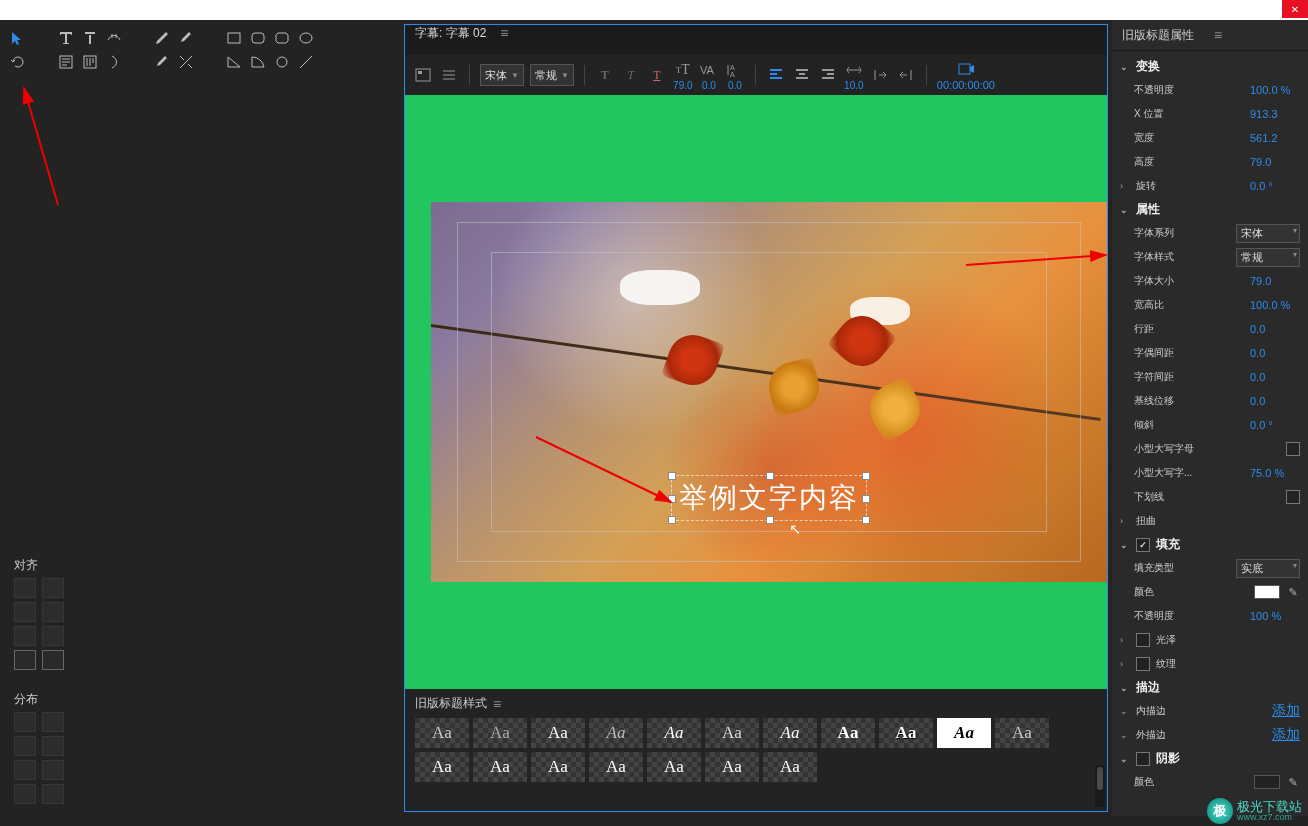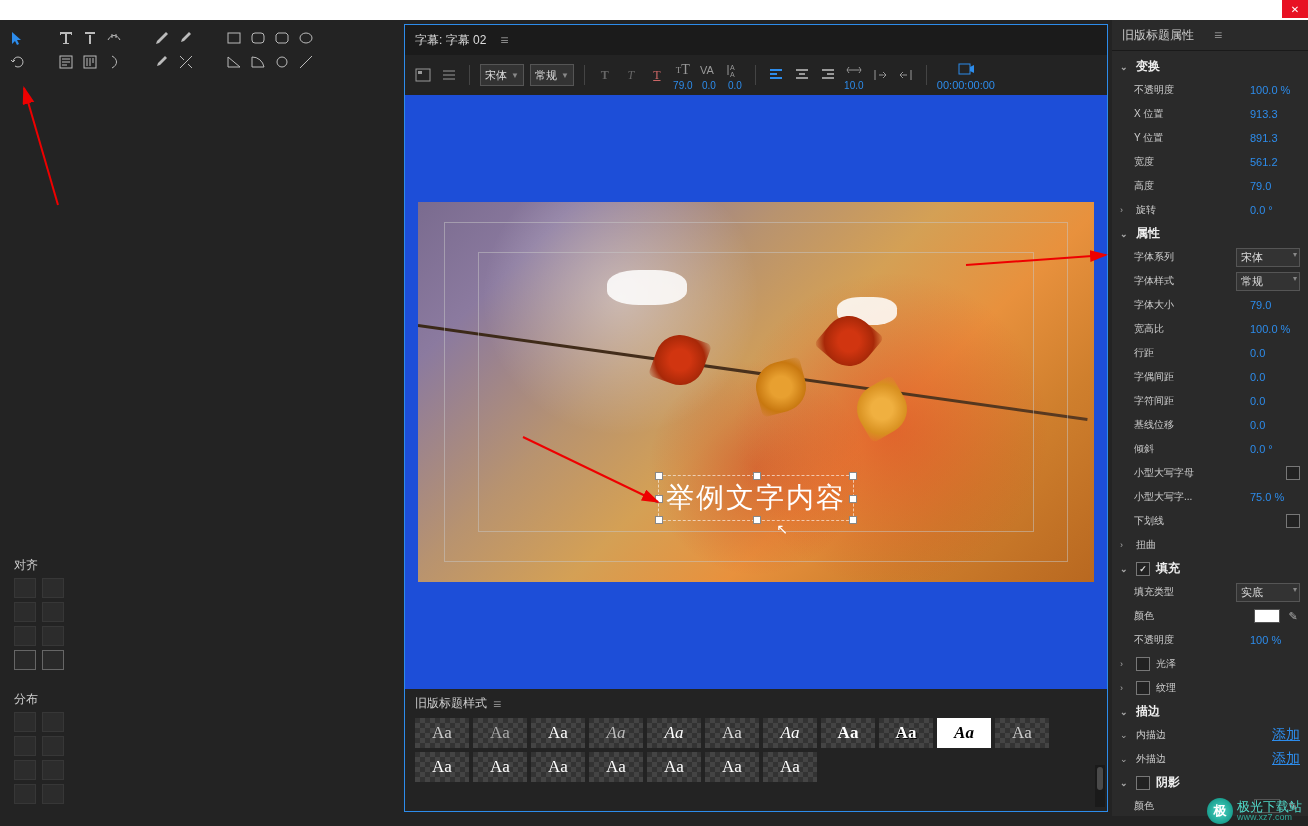--- a/index.html
+++ b/index.html
@@ -11,31 +11,31 @@
 .tool-row{display:flex;gap:4px;margin-bottom:4px}
 .tool{width:20px;height:20px;display:flex;align-items:center;justify-content:center;color:#bbb}
 .tool.active{color:#2d8ceb}
 .tool svg{width:16px;height:16px}
 .left-bottom{margin-top:auto;padding:8px}
 .section-label{font-size:12px;color:#ccc;margin:21px 0 4px 6px}
 .btn-row{display:flex;gap:6px;margin-bottom:4px;padding-left:6px}
 .mini-btn{width:20px;height:18px;background:#3a3a3a;border:1px solid #555;opacity:.4}
 .center-btn{width:20px;height:18px;border:1px solid #666;background:#2a2a2a}
 .center{flex:1;background:#1b1b1b;display:flex;flex-direction:column;border:1px solid #2d8ceb;margin:4px;position:relative}
-.center-header{height:30px;display:flex;align-items:center;padding:0 10px;gap:14px;color:#ddd}
+.center-header{height:30px;display:flex;padding:0 10px;gap:14px;color:#ddd}
 .menu-icon{color:#888;font-size:14px}
 .toolbar{height:40px;background:#232323;display:flex;align-items:center;padding:0 8px;gap:6px}
 .tb-btn{width:20px;height:20px;display:flex;align-items:center;justify-content:center;color:#999}
 .tb-sep{width:1px;height:20px;background:#444;margin:0 4px}
 .dropdown{height:20px;background:#333;border:1px solid #555;color:#ddd;font-size:11px;padding:0 4px;display:flex;align-items:center;gap:4px}
 .dropdown .arrow{font-size:8px;color:#888}
 .tb-val{color:#2d8ceb;font-size:10px;text-align:center}
 .tb-stack{display:flex;flex-direction:column;align-items:center;gap:0}
 .timecode{margin-left:auto;color:#2d8ceb;font-size:11px}
-.canvas-area{flex:1;background:#1d4ed8;display:flex;align-items:center;justify-content:center;position:relative}
+.canvas-area{flex:1;background:#22c55e;display:flex;align-items:center;justify-content:flex-end;position:relative}
 .preview{width:676px;height:380px;position:relative;background:linear-gradient(135deg,#7a6b8f 0%,#8b7a9f 15%,#b8936f 35%,#d4a055 50%,#e8913d 65%,#cf7f2d 80%,#b86820 100%);overflow:hidden}
 .preview::before{content:"";position:absolute;inset:0;background:radial-gradient(circle at 30% 25%,rgba(255,255,255,.4) 0%,transparent 25%),radial-gradient(circle at 70% 60%,rgba(220,60,30,.5) 0%,transparent 30%),radial-gradient(circle at 50% 70%,rgba(200,40,20,.4) 0%,transparent 25%)}
 .branch{position:absolute;top:32%;left:0;width:100%;height:3px;background:linear-gradient(90deg,#3a2818,#5a3a20);transform:rotate(8deg);transform-origin:left}
 .leaf{position:absolute;width:50px;height:50px;background:radial-gradient(circle,#d13510 30%,#a82808 70%,transparent 100%);border-radius:50% 10% 50% 10%}
 .leaf.l1{top:35%;left:35%;transform:rotate(20deg)}
 .leaf.l2{top:42%;left:50%;transform:rotate(-15deg);background:radial-gradient(circle,#e8a030 30%,#c87810 70%,transparent 100%)}
 .leaf.l3{top:30%;left:60%;transform:rotate(40deg)}
 .leaf.l4{top:48%;left:65%;transform:rotate(-30deg);background:radial-gradient(circle,#f0b040 30%,#d89020 70%,transparent 100%)}
 .snow{position:absolute;background:rgba(255,255,255,.85);border-radius:40%}
 .snow.s1{top:18%;left:28%;width:80px;height:35px}
@@ -476,24 +476,20 @@
         </div>
       <div class="prop-row">
           <span class="prop-label">不透明度</span>
           <span class="prop-val">100.0 %</span>
         </div>
       <div class="prop-row">
           <span class="prop-label">X 位置</span>
           <span class="prop-val">913.3</span>
         </div>
       <div class="prop-row">
-          <span class="prop-label">Y 位置</span>
-          <span class="prop-val">891.3</span>
-        </div>
-      <div class="prop-row">
           <span class="prop-label">宽度</span>
           <span class="prop-val">561.2</span>
         </div>
       <div class="prop-row">
           <span class="prop-label">高度</span>
           <span class="prop-val">79.0</span>
         </div>
       <div class="prop-row">
           <span class="twist" style="margin-left:-14px">›</span>
           <span class="prop-label">旋转</span>

